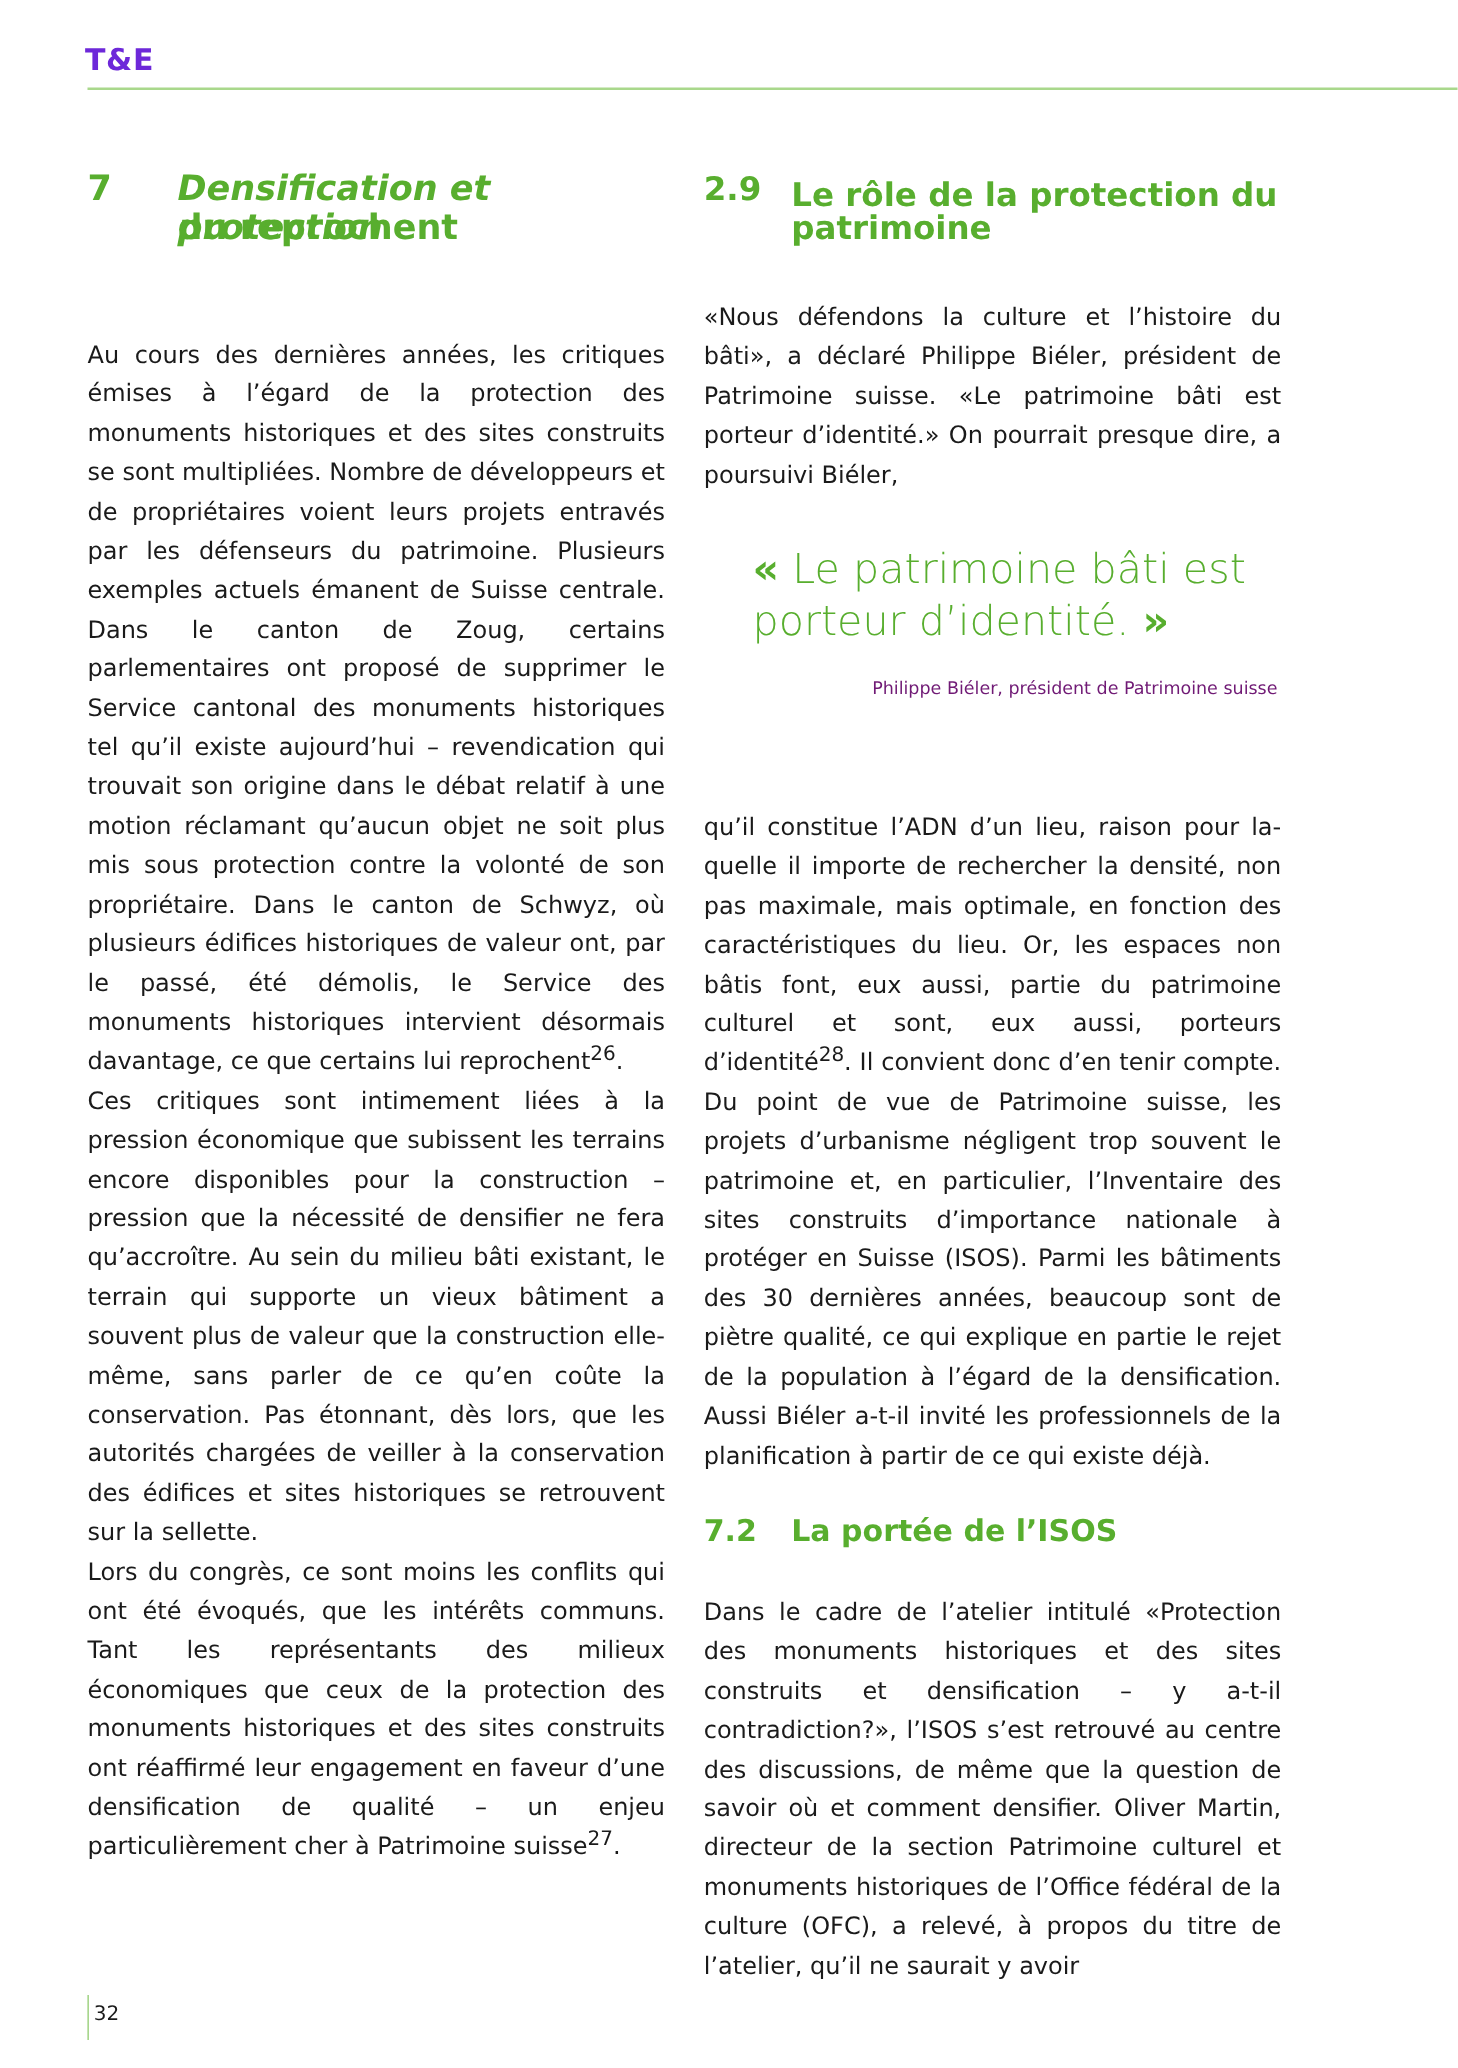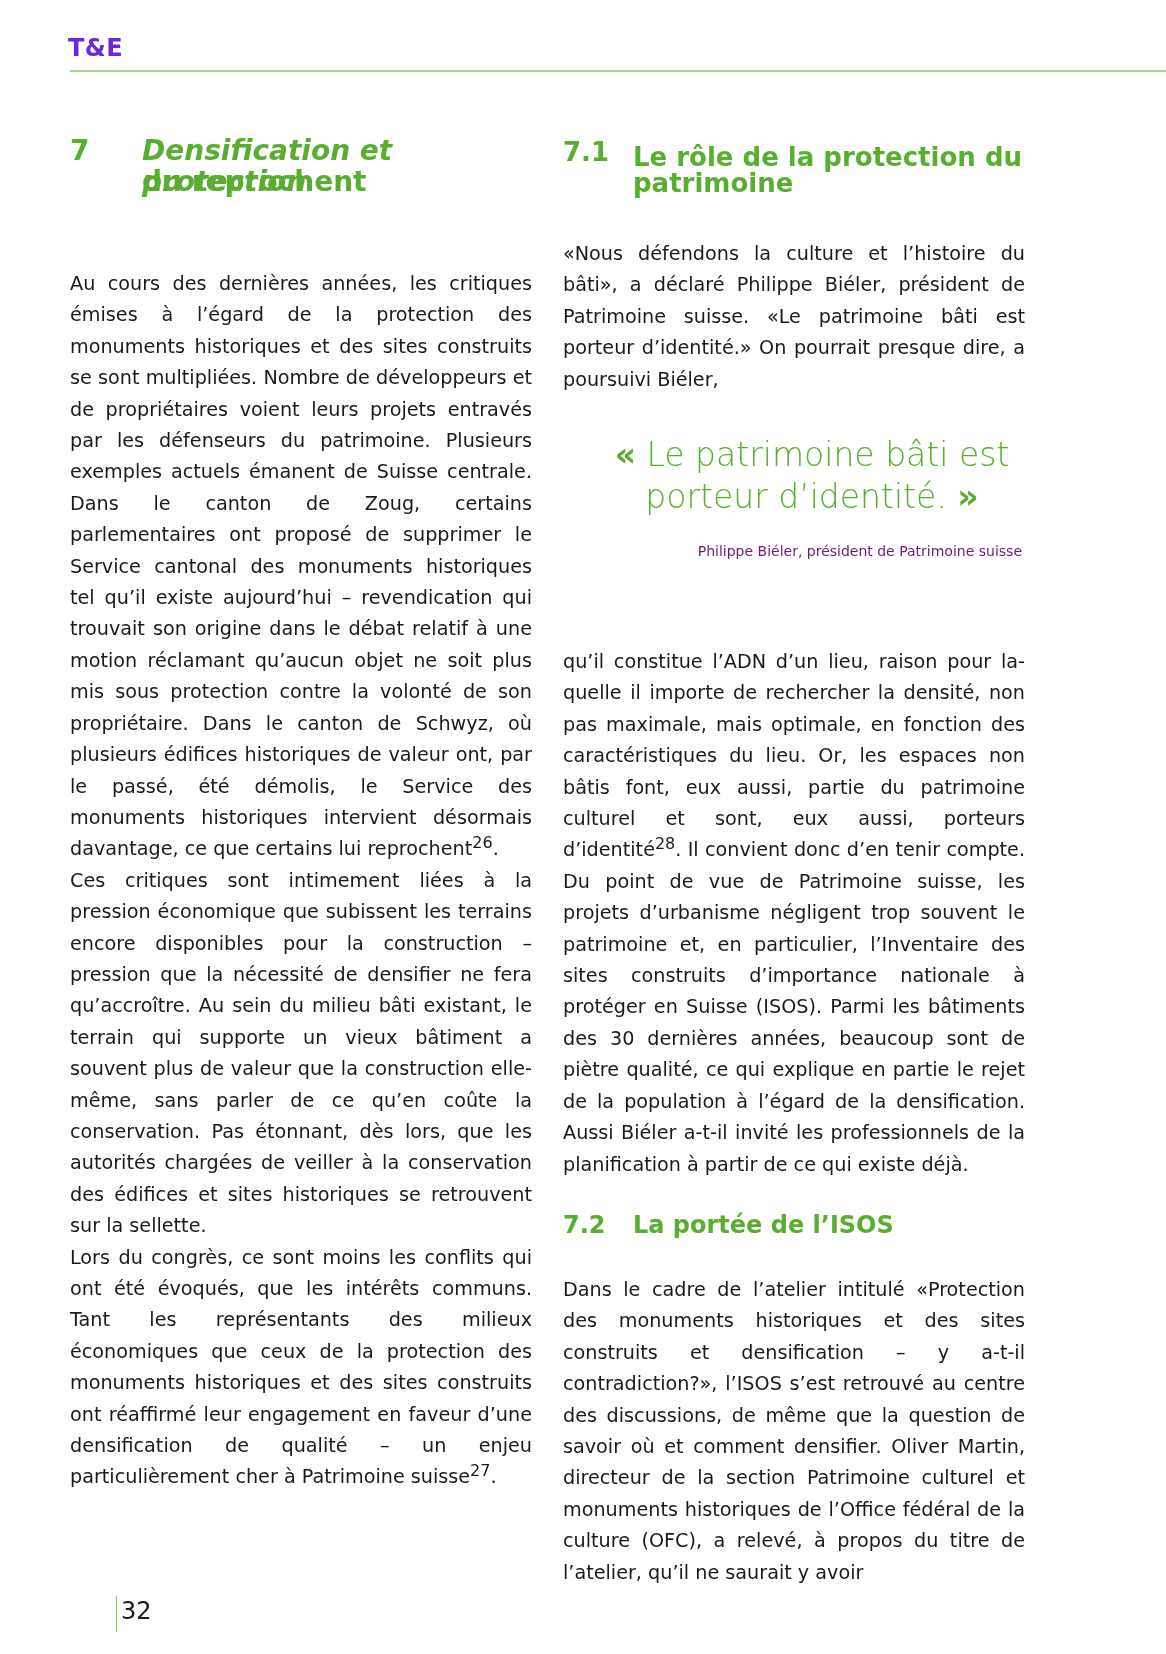--- a/index.html
+++ b/index.html
@@ -12,47 +12,47 @@
   .h1 { position: absolute; font-weight: bold; color: #58ae2e; font-size: 28px; line-height: 31px; }
   .h1 .num { position: absolute; left: 0; top: 0; }
   .h1 .txt { position: absolute; }
 
   .col { position: absolute; font-size: 19.2px; line-height: 31.4px; text-align: justify;
          hyphens: manual; }
   .col p { margin: 0; }
   sup { font-size: 16px; line-height: 0; vertical-align: super; }
 
   .pull { position: absolute; left: 602px; top: 434px; width: 420px; color: #58ae2e;
-          font-size: 33px; line-height: 42px; font-family: "DejaVu Sans", sans-serif; font-weight: 300; text-align: center; }
+          font-size: 33px; line-height: 42px; font-family: "DejaVu Sans", sans-serif; font-weight: 300; }
   .pull .q { font-weight: bold; }
   .pull-cite { position: absolute; right: 144px; top: 543px; font-size: 14px; color: #701a75; }
 
-  .page-num { position: absolute; left: 70px; top: 1596px; font-size: 24px; color: #1a1a1a;
-              padding-left: 4px; border-left: 1.5px solid #8cc96a; line-height: 30px; height: 36px; margin-left: 46px; }
+  .page-num { position: absolute; left: 70px; top: 1596px; font-size: 16px; color: #1a1a1a;
+              padding-left: 4px; border-left: 1.5px solid #8cc96a; line-height: 30px; height: 36px; }
 </style>
 </head>
 <body>
 
 <div class="header-label">T&amp;E</div>
 <div class="header-rule"></div>
 
 <div class="h1" style="left:70px; top:135px; width:470px; height:70px;">
   <span class="num">7</span>
   <span class="txt" style="left:72px; top:0;font-style:italic;">Densification et protection</span>
   <span class="txt" style="left:72px; top:31px;">du reprochent</span>
 </div>
 
 <div class="col" style="left:70px; top:268px; width:462px;">
   <p><span>Au cours des dernières années, les critiques émises à l’égard de la protection des monuments historiques et des sites construits se sont multi­pliées. Nombre de développeurs et de proprié­taires voient leurs projets entravés par les défen­seurs du patrimoine. Plusieurs exemples actuels émanent de Suisse centrale. Dans le canton de Zoug, certains parlementaires ont proposé de supprimer le Service cantonal des monuments historiques tel qu’il existe aujourd’hui – revendi­cation qui trouvait son origine dans le débat rela­tif à une motion réclamant qu’aucun objet ne soit plus mis sous protection contre la volonté de son propriétaire. Dans le canton de Schwyz, où plusieurs édifices historiques de valeur ont, par le passé, été démolis, le Service des monuments historiques intervient désormais davantage, ce que certains lui reprochent</span><sup>26</sup><span>.</span></p>
   <p>Ces critiques sont intimement liées à la pression économique que subissent les terrains encore disponibles pour la construction – pression que la nécessité de densifier ne fera qu’accroître. Au sein du milieu bâti existant, le terrain qui sup­porte un vieux bâtiment a souvent plus de valeur que la construction elle-même, sans parler de ce qu’en coûte la conservation. Pas étonnant, dès lors, que les autorités chargées de veiller à la conservation des édifices et sites historiques se retrouvent sur la sellette.</p>
   <p><span>Lors du congrès, ce sont moins les conflits qui ont été évoqués, que les intérêts communs. Tant les représentants des milieux économiques que ceux de la protection des monuments historiques et des sites construits ont réaffirmé leur engage­ment en faveur d’une densification de qualité – un enjeu particulièrement cher à Patrimoine suisse</span><sup>27</sup><span>.</span></p>
 </div>
 
 <div class="h1" style="left:563px; top:137px; width:470px; height:70px; font-size:26px;">
-  <span class="num">7.1</span>
+  <span class="num">2.9</span>
   <span class="txt" style="left:70px; top:5px;">Le rôle de la protection du</span>
   <span class="txt" style="left:70px; top:31px;">patrimoine</span>
 </div>
 
 <div class="col" style="left:563px; top:238px; width:462px;">
   <p>«Nous défendons la culture et l’histoire du bâti», a déclaré Philippe Biéler, président de Patrimoine suisse. «Le patrimoine bâti est porteur d’identi­té.» On pourrait presque dire, a poursuivi Biéler,</p>
 </div>
 
 <div class="pull">
   <span class="q">«</span>

